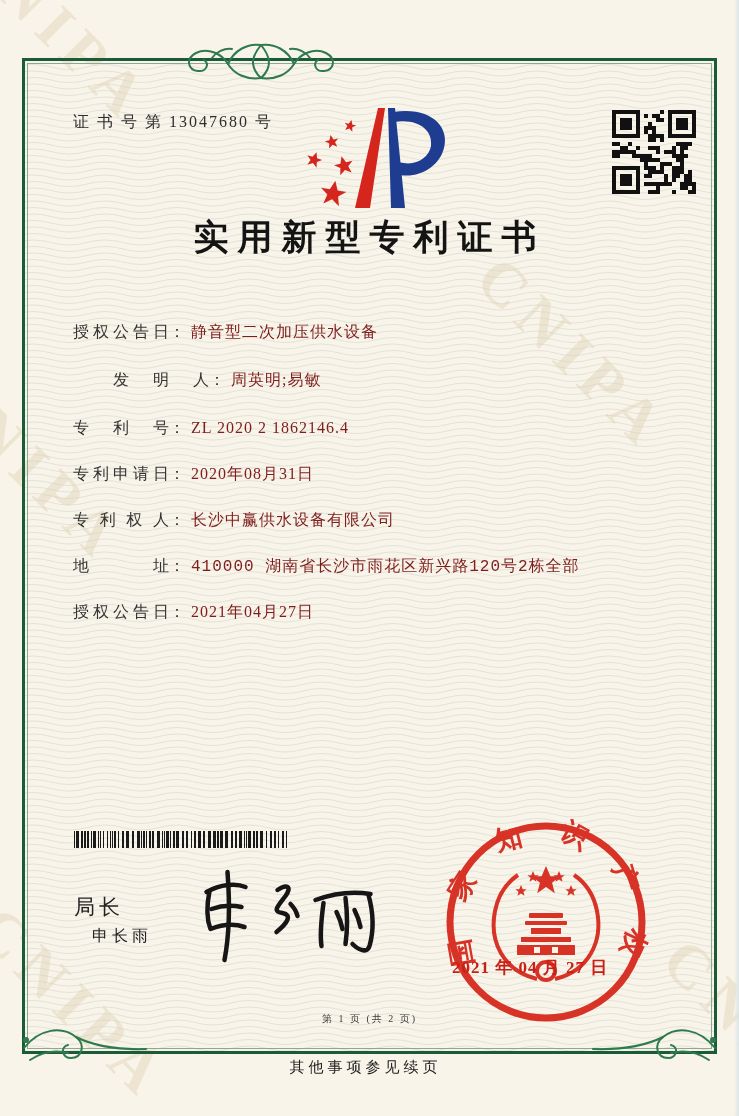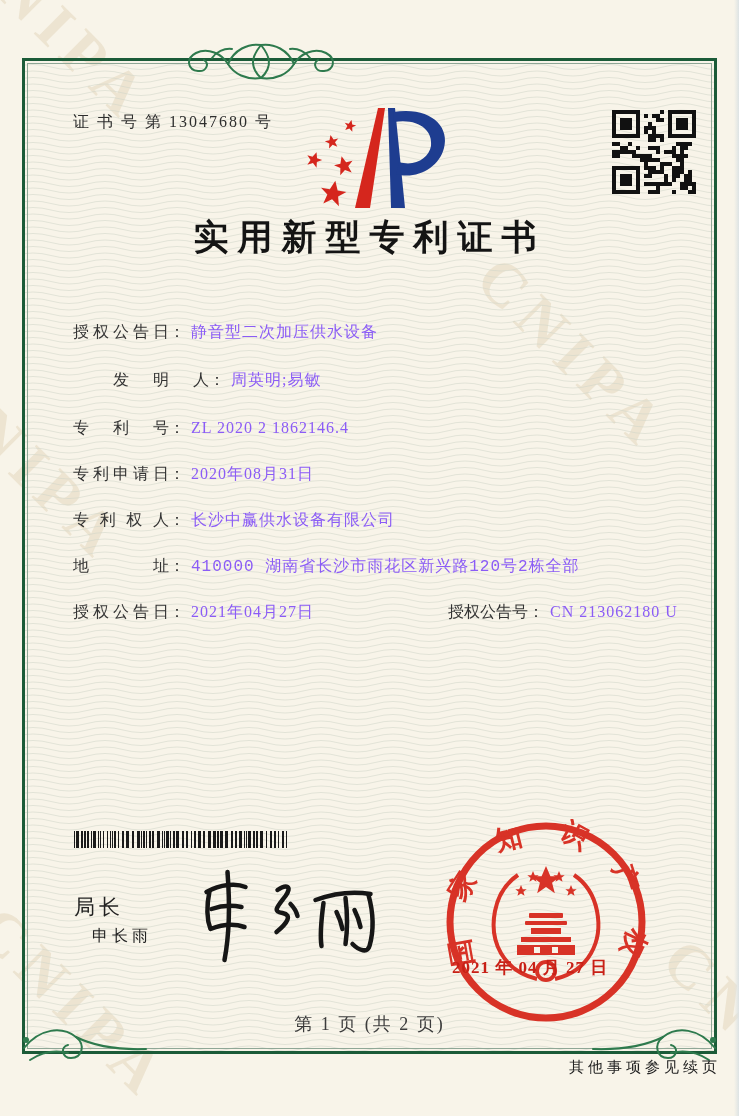--- a/index.html
+++ b/index.html
@@ -48,44 +48,44 @@
     position:absolute;left:0;right:0;top:214px;
     text-align:center;font-size:35px;font-weight:bold;
     letter-spacing:9px;color:#141414;
   }
   .frow{position:absolute;left:73px;font-size:16px;color:#333;white-space:nowrap;}
   .flabel{
     display:inline-block;width:96px;vertical-align:bottom;
     text-align:justify;text-align-last:justify;color:#333;
   }
   .fcolon{margin-right:6px;}
-  .fvalue{letter-spacing:1px;color:#8b5cf6;}
+  .fvalue{letter-spacing:1px;color:#7f1d1d;}
   .grant-no{position:absolute;left:375px;top:0;}
   .body-text{
     position:absolute;left:72px;top:641px;width:597px;
     font-size:15.5px;line-height:27px;color:#2c2c2c;
     text-align:justify;
   }
   .body-text p{margin:0;text-indent:31px;}
   .barcode{position:absolute;left:74px;top:831px;}
   .director-title{position:absolute;left:74px;top:893px;font-size:21px;letter-spacing:4px;color:#222;font-family:Liberation Mono, monospace;text-align:center;}
   .director-name{position:absolute;left:92px;top:926px;font-size:16px;letter-spacing:4px;color:#222;font-family:Liberation Mono, monospace;}
   .signature{position:absolute;left:180px;top:856px;}
   .seal{position:absolute;left:441px;top:819px;opacity:.94;}
   .seal-date{
     position:absolute;left:452px;top:956px;width:200px;
     font-size:17px;font-weight:bold;letter-spacing:1px;
     color:#c82016;z-index:4;white-space:nowrap;
   }
   .page-info{
     position:absolute;left:0;right:0;top:1012px;text-align:center;
-    font-size:18px;letter-spacing:2px;color:#3c3c3c;
+    font-size:10px;letter-spacing:2px;color:#3c3c3c;
   }
   .continuation{
-    position:absolute;left:0;right:18px;top:1058px;text-align:right;
+    position:absolute;left:0;right:8px;top:1058px;text-align:center;
     font-size:15px;letter-spacing:4px;color:#222;z-index:3;
   }
 </style>
 </head>
 <body>
 
 <div class="page">
 
   <span class="watermark" style="left:-66px;top:-10px;">CNIPA</span>
   <span class="watermark" style="left:452px;top:318px;">CNIPA</span>
@@ -533,23 +533,20 @@
       <span class="flabel">专利申请日</span><span class="fcolon">：</span><span class="fvalue">2020年08月31日</span>
     </div>
     <div class="frow" style="top:510px;">
       <span class="flabel">专利权人</span><span class="fcolon">：</span><span class="fvalue">长沙中赢供水设备有限公司</span>
     </div>
     <div class="frow" style="top:556px;font-family:Liberation Mono, monospace;">
       <span class="flabel">地址</span><span class="fcolon">：</span><span class="fvalue">410000 湖南省长沙市雨花区新兴路120号2栋全部</span>
     </div>
     <div class="frow" style="top:602px;width:596px;">
       <span class="flabel">授权公告日</span><span class="fcolon">：</span><span class="fvalue">2021年04月27日</span>
-      <span class="grant-no">
-        <span>授权公告号</span><span class="fcolon">：</span><span class="fvalue">CN 213062180 U</span>
-      </span>
     </div>
 
     <div class="body-text">
     </div>
 
     <svg class="barcode" id="barcode" width="216" height="17">
         <rect x="0" y="0" width="1" height="17" fill="#1a1a1a"></rect>
         <rect x="2" y="0" width="3" height="17" fill="#1a1a1a"></rect>
         <rect x="7" y="0" width="2" height="17" fill="#1a1a1a"></rect>
         <rect x="10" y="0" width="2" height="17" fill="#1a1a1a"></rect>

